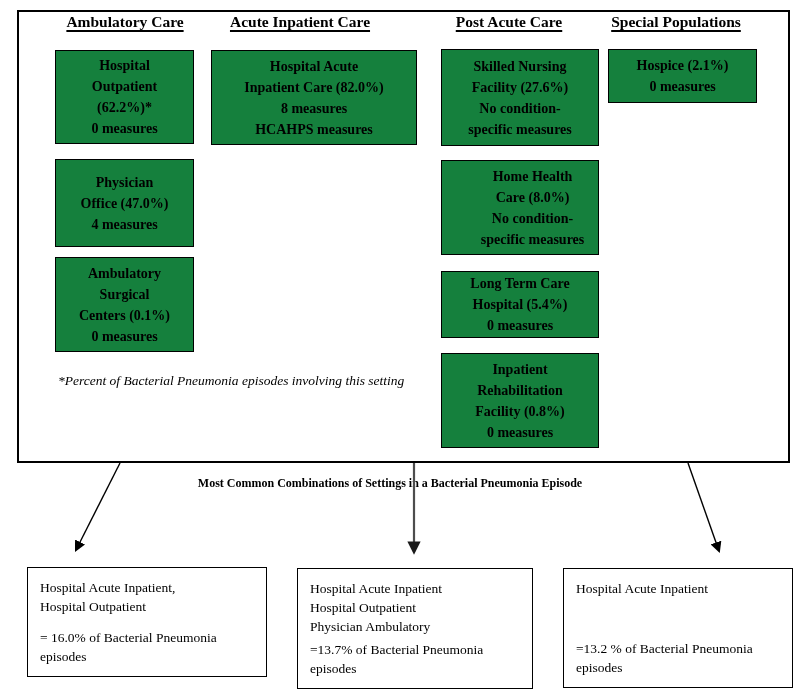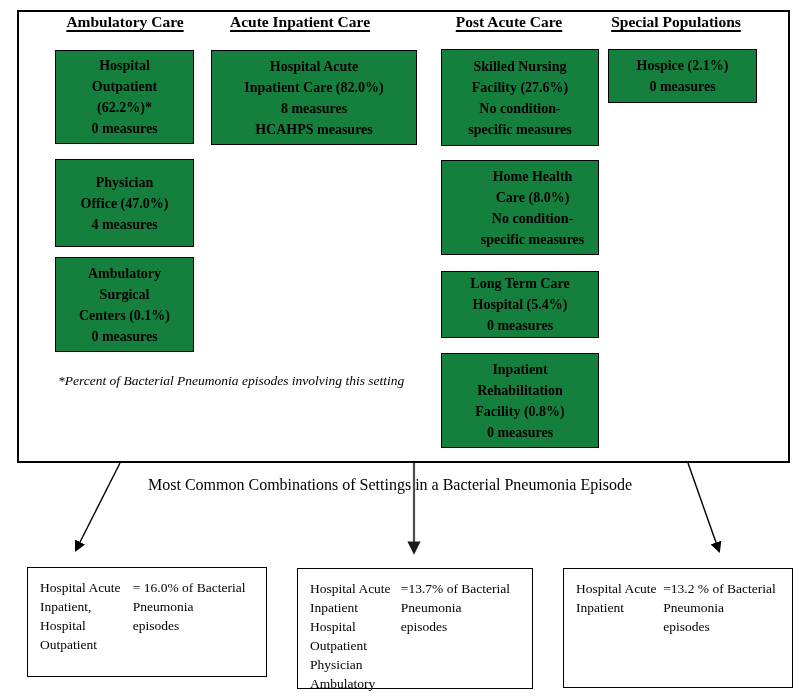--- a/index.html
+++ b/index.html
@@ -45,34 +45,35 @@
     line-height: 21px;
     white-space: pre-line;
   }
 
   .footnote {
     font-size: 13.5px;
     line-height: 19px;
   }
 
   .combo-title {
-    font-weight: normal;
-    font-size: 16px;
+    font-weight: bold;
+    font-size: 12px;
     text-align: center;
     white-space: nowrap;
   }
 
   
   .combo-box {
     border: 1.5px solid #000000;
     background: #ffffff;
     padding: 10px 12px;
     font-size: 13.5px;
     line-height: 19px;
     display: flex;
+    flex-direction: column;
     justify-content: space-between;
   }
   .combo-box .lines { white-space: pre-line; }
 
   svg.arrows { pointer-events: none; }
 </style>
 </head>
 <body>
 
 <div id="stage">

